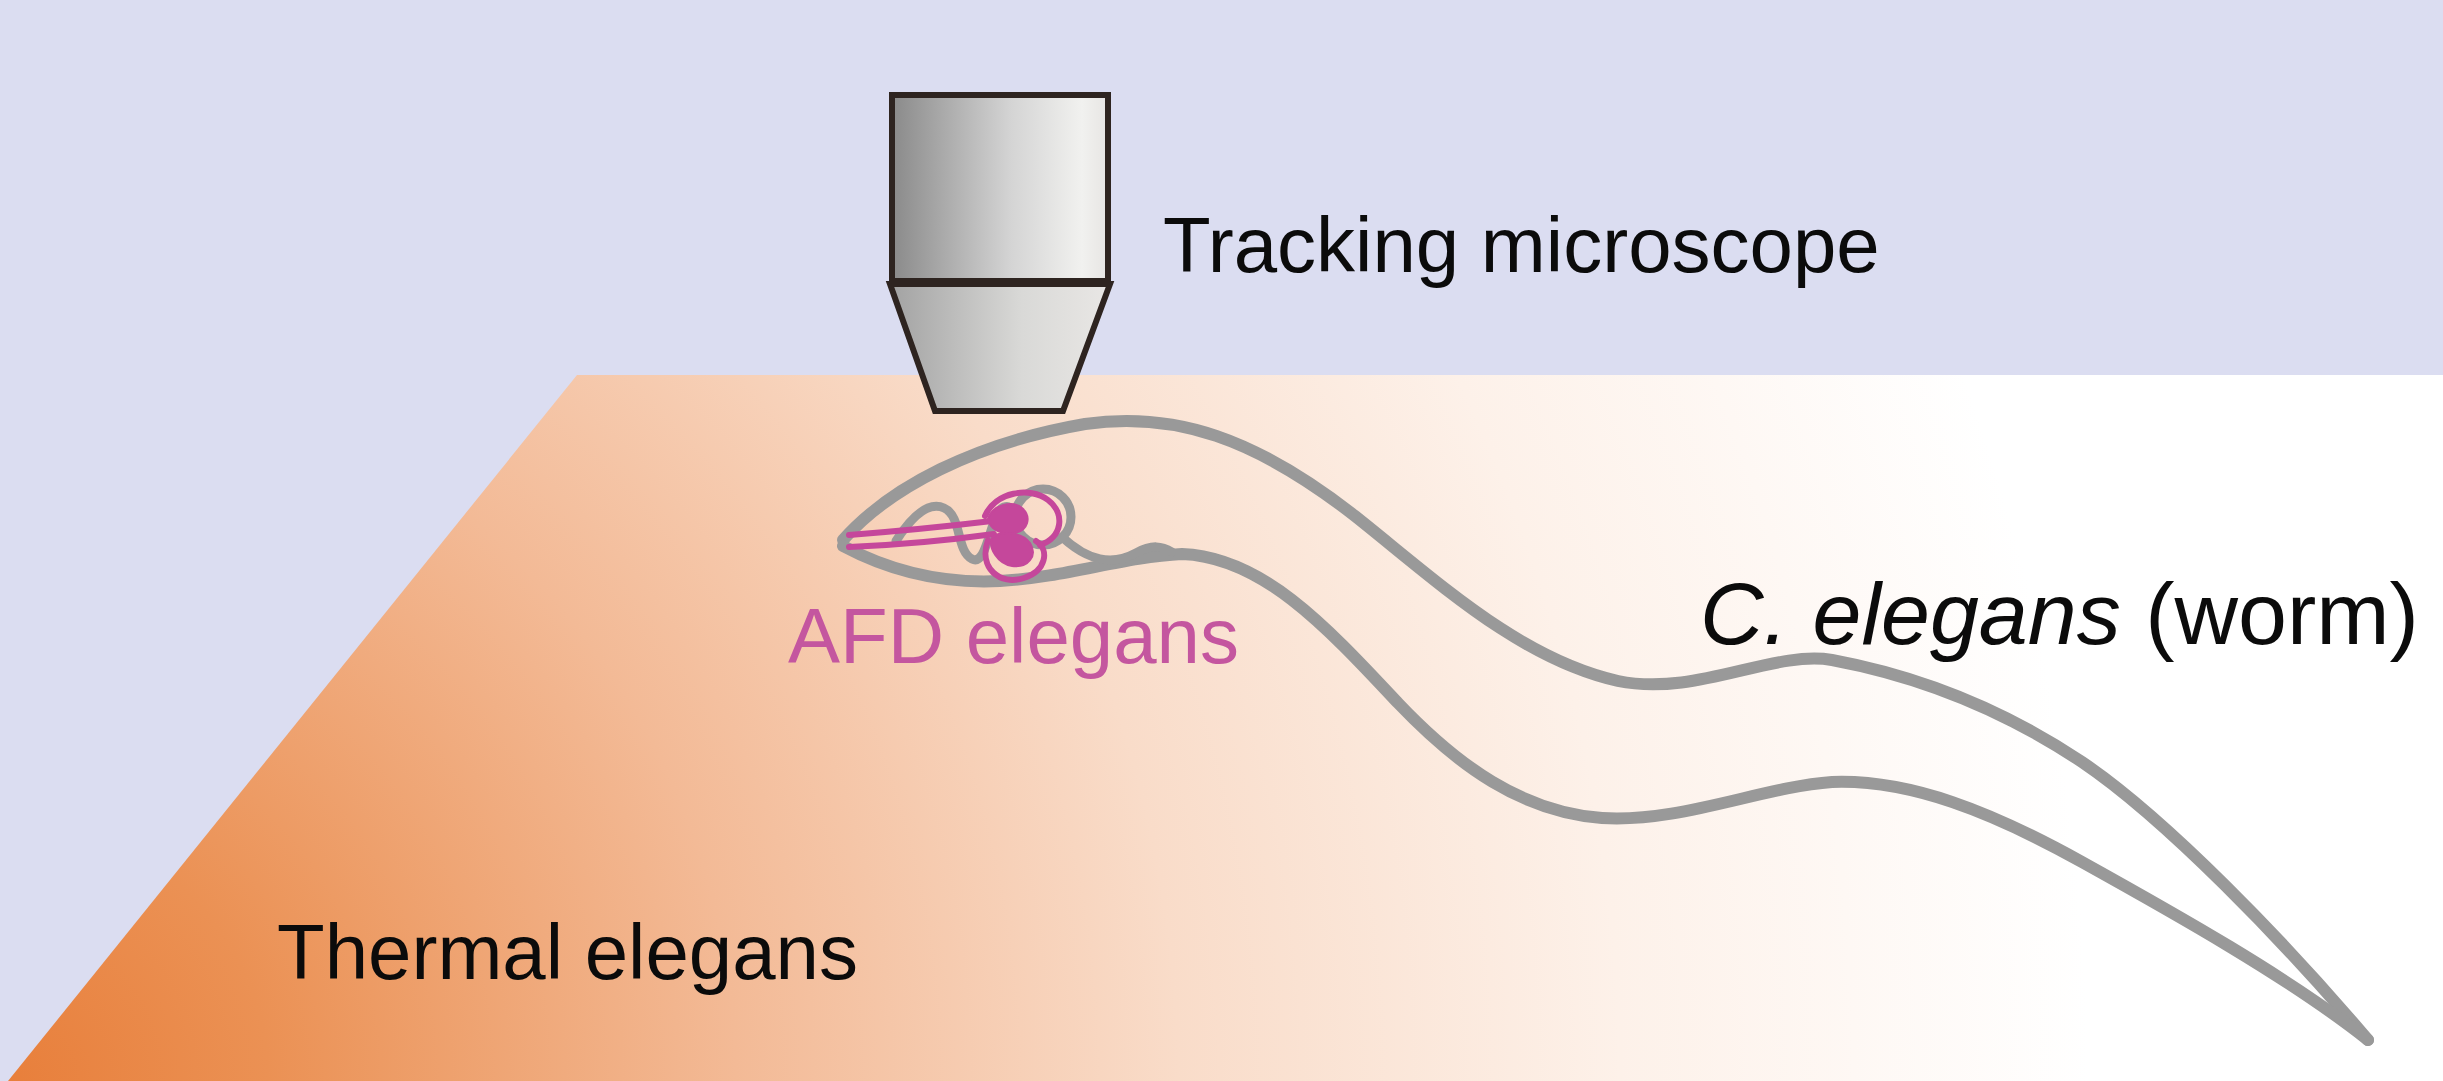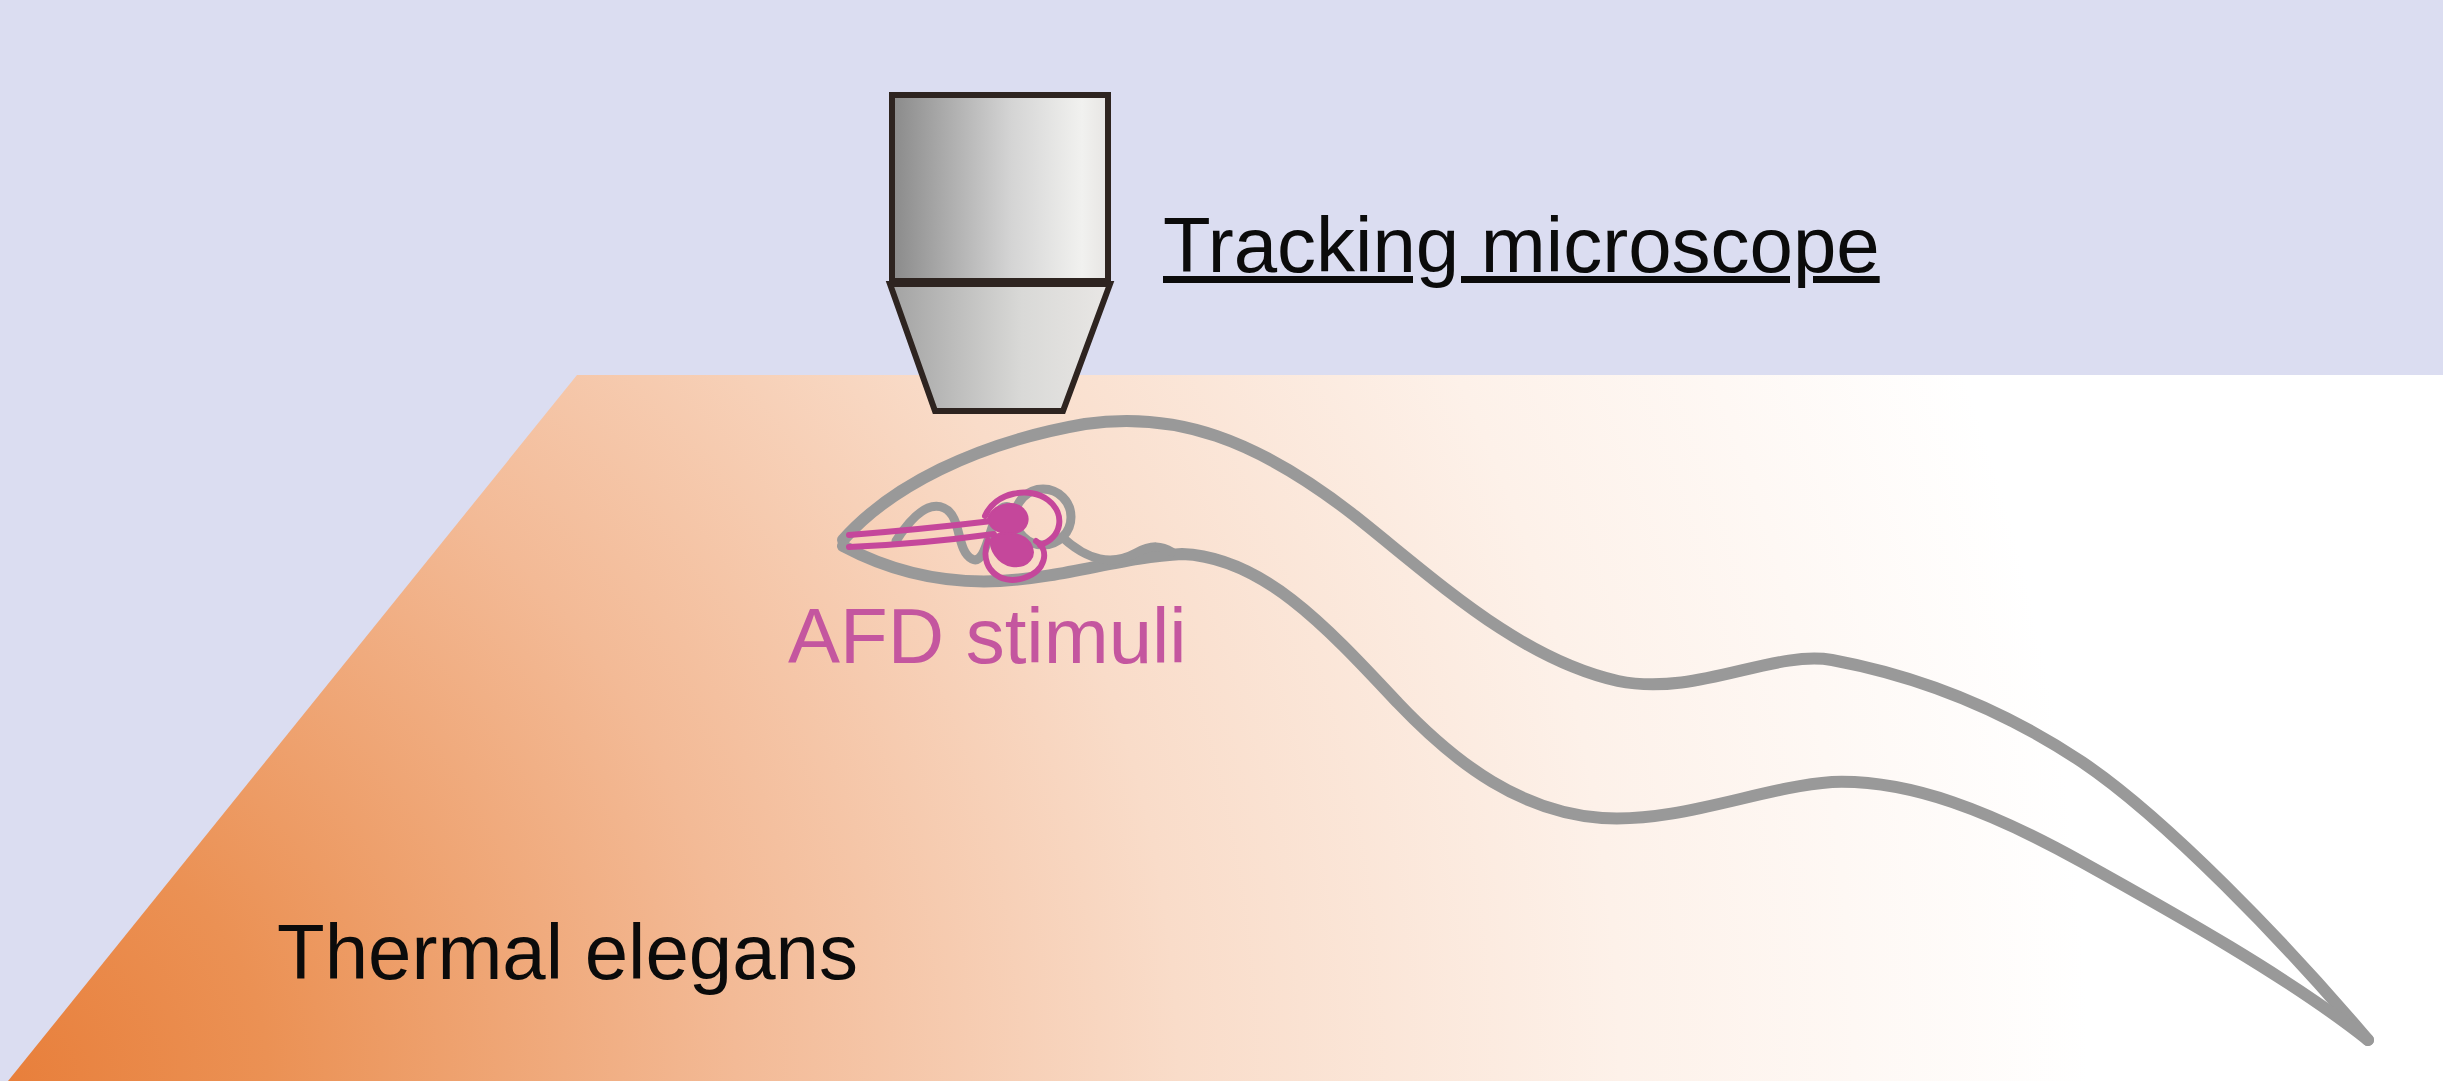--- a/index.html
+++ b/index.html
@@ -24,21 +24,20 @@
     position: absolute;
     white-space: nowrap;
     color: #0b0b0b;
     line-height: 1.0;
     letter-spacing: 0;
   }
   #label-microscope {
     left: 1163px;
     top: 206px;
     font-size: 78px;
-    text-decoration: underline;
   }
   #label-worm {
     left: 1700px;
     top: 570px;
     font-size: 88px;
   }
   #label-worm .species {
     font-style: italic;
   }
   #label-neuron {
@@ -129,18 +128,19 @@
     </g>
 
     <g stroke="#2E2420" stroke-width="6" stroke-linejoin="miter">
       <rect x="892" y="95" width="216" height="186" fill="url(#scopeBodyGrad)"></rect>
       <polygon points="890,284 1110,284 1063,411 935,411" fill="url(#scopeTipGrad)"></polygon>
     </g>
   </svg>
 
   <div class="label" id="label-microscope">Tracking microscope</div>
 
+  <div class="label" id="label-worm"><span class="species">C. elegans</span><span> (worm)</span></div>
 
-  <div class="label" id="label-neuron">AFD stimuli</div>
+  <div class="label" id="label-neuron">AFD elegans</div>
 
   <div class="label" id="label-thermal">Thermal elegans</div>
 
 </div>
 
 </body></html>

